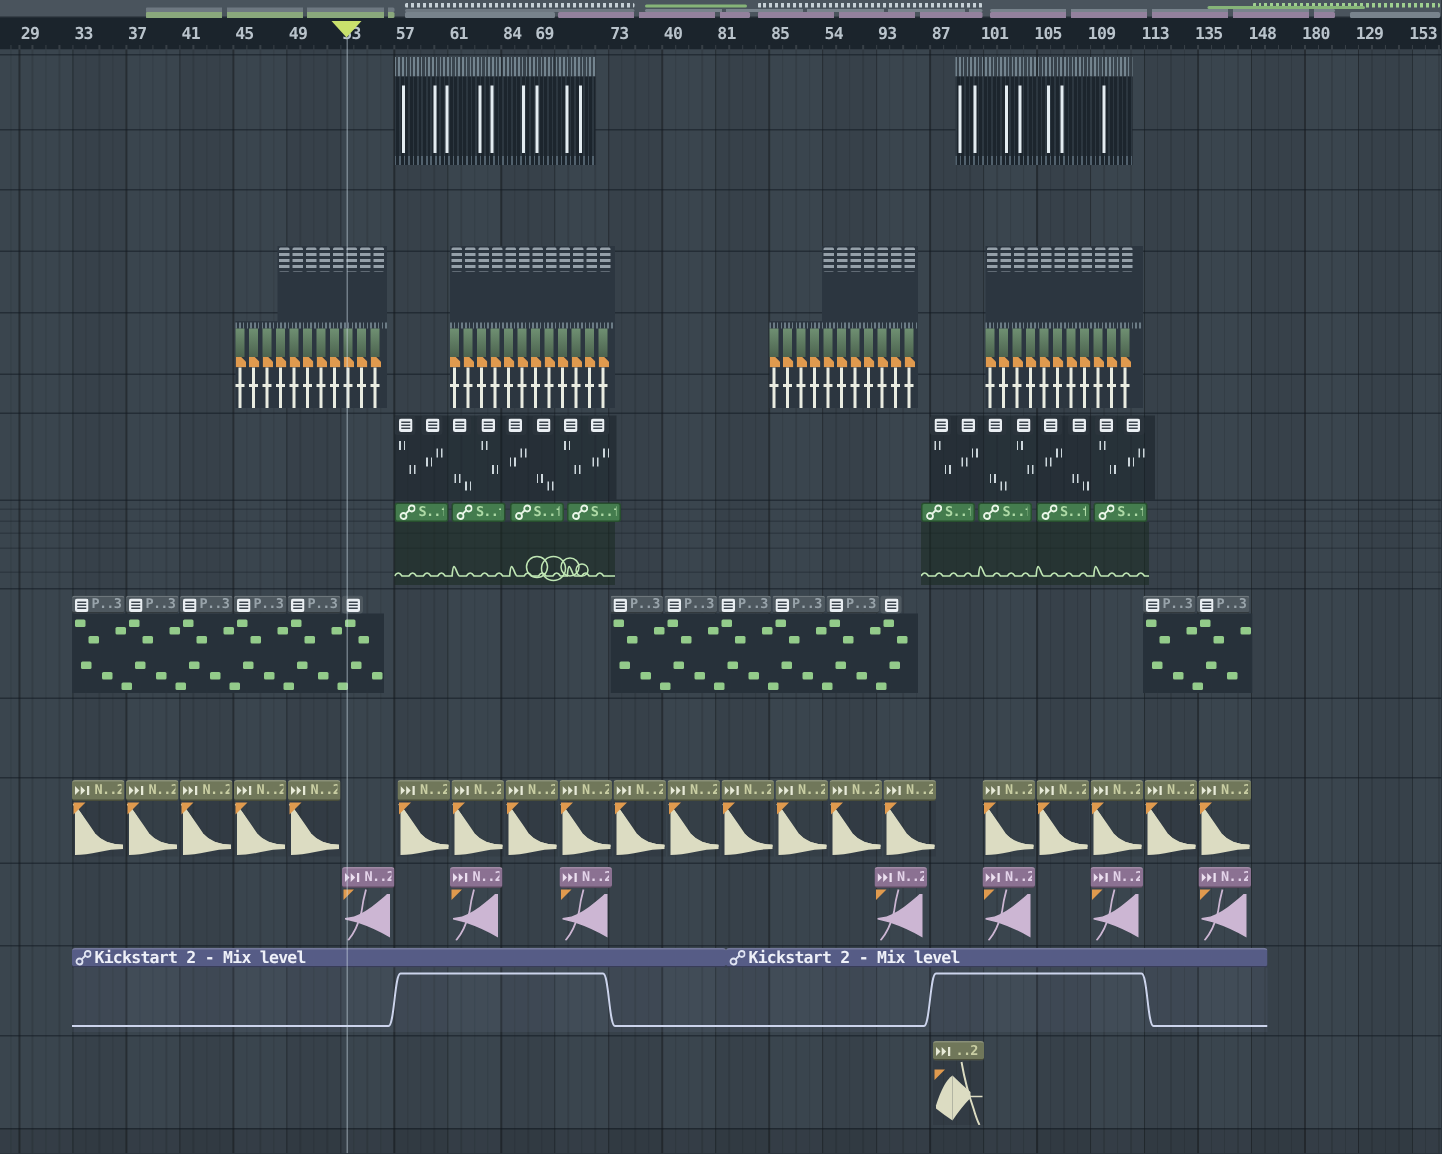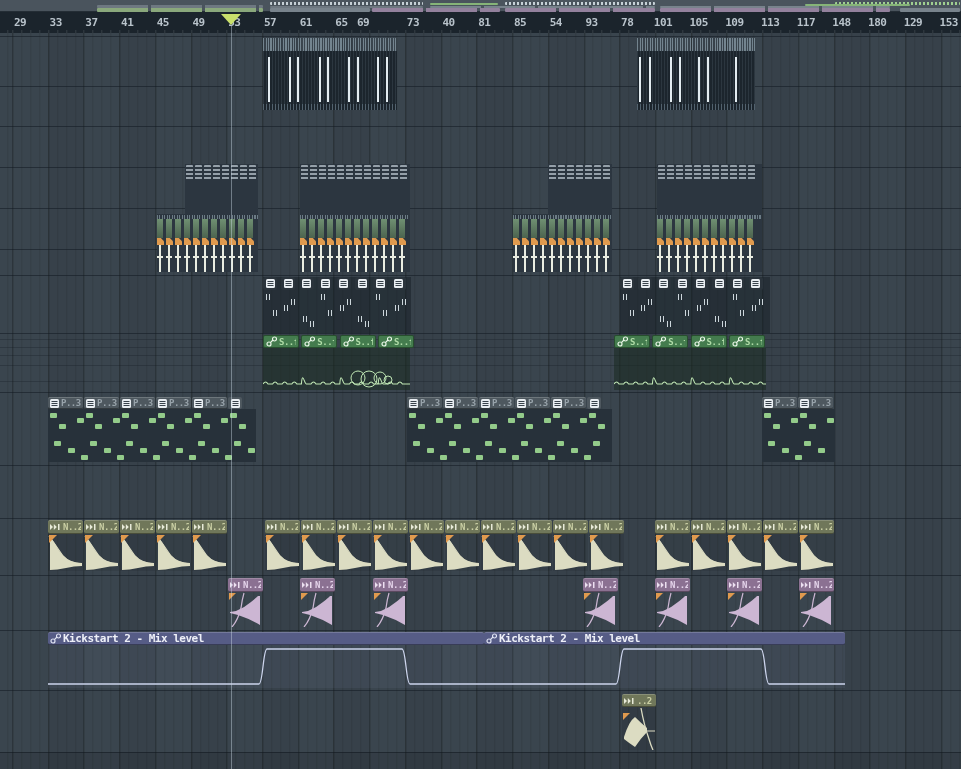--- a/index.html
+++ b/index.html
@@ -45,34 +45,34 @@
   <div class="ruler" id="ruler">
       <div class="ruler-num" style="position: absolute; left: 20px; top: 4px; transform: translateX(-50%); color: rgb(185, 195, 203);">29</div>
       <div class="ruler-num" style="position: absolute; left: 55.72px; top: 4px; transform: translateX(-50%); color: rgb(185, 195, 203);">33</div>
       <div class="ruler-num" style="position: absolute; left: 91.44px; top: 4px; transform: translateX(-50%); color: rgb(185, 195, 203);">37</div>
       <div class="ruler-num" style="position: absolute; left: 127.16px; top: 4px; transform: translateX(-50%); color: rgb(185, 195, 203);">41</div>
       <div class="ruler-num" style="position: absolute; left: 162.88px; top: 4px; transform: translateX(-50%); color: rgb(185, 195, 203);">45</div>
       <div class="ruler-num" style="position: absolute; left: 198.6px; top: 4px; transform: translateX(-50%); color: rgb(185, 195, 203);">49</div>
       <div class="ruler-num" style="position: absolute; left: 234.32px; top: 4px; transform: translateX(-50%); color: rgb(185, 195, 203);">53</div>
       <div class="ruler-num" style="position: absolute; left: 270.04px; top: 4px; transform: translateX(-50%); color: rgb(185, 195, 203);">57</div>
       <div class="ruler-num" style="position: absolute; left: 305.76px; top: 4px; transform: translateX(-50%); color: rgb(185, 195, 203);">61</div>
-      <div class="ruler-num" style="position: absolute; left: 341.48px; top: 4px; transform: translateX(-50%); color: rgb(185, 195, 203);">65</div>
+      <div class="ruler-num" style="position: absolute; left: 341.48px; top: 4px; transform: translateX(-50%); color: rgb(185, 195, 203);">84</div>
       <div class="ruler-num" style="position: absolute; left: 363px; top: 4px; transform: translateX(-50%); color: rgb(185, 195, 203);">69</div>
       <div class="ruler-num" style="position: absolute; left: 412.92px; top: 4px; transform: translateX(-50%); color: rgb(185, 195, 203);">73</div>
       <div class="ruler-num" style="position: absolute; left: 448.64px; top: 4px; transform: translateX(-50%); color: rgb(185, 195, 203);">40</div>
       <div class="ruler-num" style="position: absolute; left: 484.36px; top: 4px; transform: translateX(-50%); color: rgb(185, 195, 203);">81</div>
       <div class="ruler-num" style="position: absolute; left: 520.08px; top: 4px; transform: translateX(-50%); color: rgb(185, 195, 203);">85</div>
       <div class="ruler-num" style="position: absolute; left: 555.8px; top: 4px; transform: translateX(-50%); color: rgb(185, 195, 203);">54</div>
       <div class="ruler-num" style="position: absolute; left: 591.52px; top: 4px; transform: translateX(-50%); color: rgb(185, 195, 203);">93</div>
-      <div class="ruler-num" style="position: absolute; left: 627.24px; top: 4px; transform: translateX(-50%); color: rgb(185, 195, 203);">78</div>
+      <div class="ruler-num" style="position: absolute; left: 627.24px; top: 4px; transform: translateX(-50%); color: rgb(185, 195, 203);">87</div>
       <div class="ruler-num" style="position: absolute; left: 662.96px; top: 4px; transform: translateX(-50%); color: rgb(185, 195, 203);">101</div>
       <div class="ruler-num" style="position: absolute; left: 698.68px; top: 4px; transform: translateX(-50%); color: rgb(185, 195, 203);">105</div>
       <div class="ruler-num" style="position: absolute; left: 734.4px; top: 4px; transform: translateX(-50%); color: rgb(185, 195, 203);">109</div>
       <div class="ruler-num" style="position: absolute; left: 770.12px; top: 4px; transform: translateX(-50%); color: rgb(185, 195, 203);">113</div>
-      <div class="ruler-num" style="position: absolute; left: 805.84px; top: 4px; transform: translateX(-50%); color: rgb(185, 195, 203);">117</div>
+      <div class="ruler-num" style="position: absolute; left: 805.84px; top: 4px; transform: translateX(-50%); color: rgb(185, 195, 203);">135</div>
       <div class="ruler-num" style="position: absolute; left: 841.56px; top: 4px; transform: translateX(-50%); color: rgb(185, 195, 203);">148</div>
       <div class="ruler-num" style="position: absolute; left: 877.28px; top: 4px; transform: translateX(-50%); color: rgb(185, 195, 203);">180</div>
       <div class="ruler-num" style="position: absolute; left: 913px; top: 4px; transform: translateX(-50%); color: rgb(185, 195, 203);">129</div>
       <div class="ruler-num" style="position: absolute; left: 948.72px; top: 4px; transform: translateX(-50%); color: rgb(185, 195, 203);">153</div>
       <div style="position: absolute; left: 0px; bottom: 0px; width: 100%; height: 3px; background: repeating-linear-gradient(90deg, rgba(255, 255, 255, 0.12) 0px, rgba(255, 255, 255, 0.12) 1px, transparent 1px, transparent 8.93px) 12.3px 0px;"></div>
       <div style="position: absolute; left: 221px; top: 2px; width: 0px; height: 0px; border-left: 10px solid transparent; border-right: 10px solid transparent; border-top: 11px solid rgb(201, 224, 108); z-index: 5;"></div>
     </div>
   <div class="tracks" id="tracks">
       <div style="position: absolute; left: 0px; top: 3px; width: 100%; height: 1px; background: rgba(18, 26, 34, 0.55);"></div>
       <div style="position: absolute; left: 0px; top: 53px; width: 100%; height: 1px; background: rgba(18, 26, 34, 0.55);"></div>

